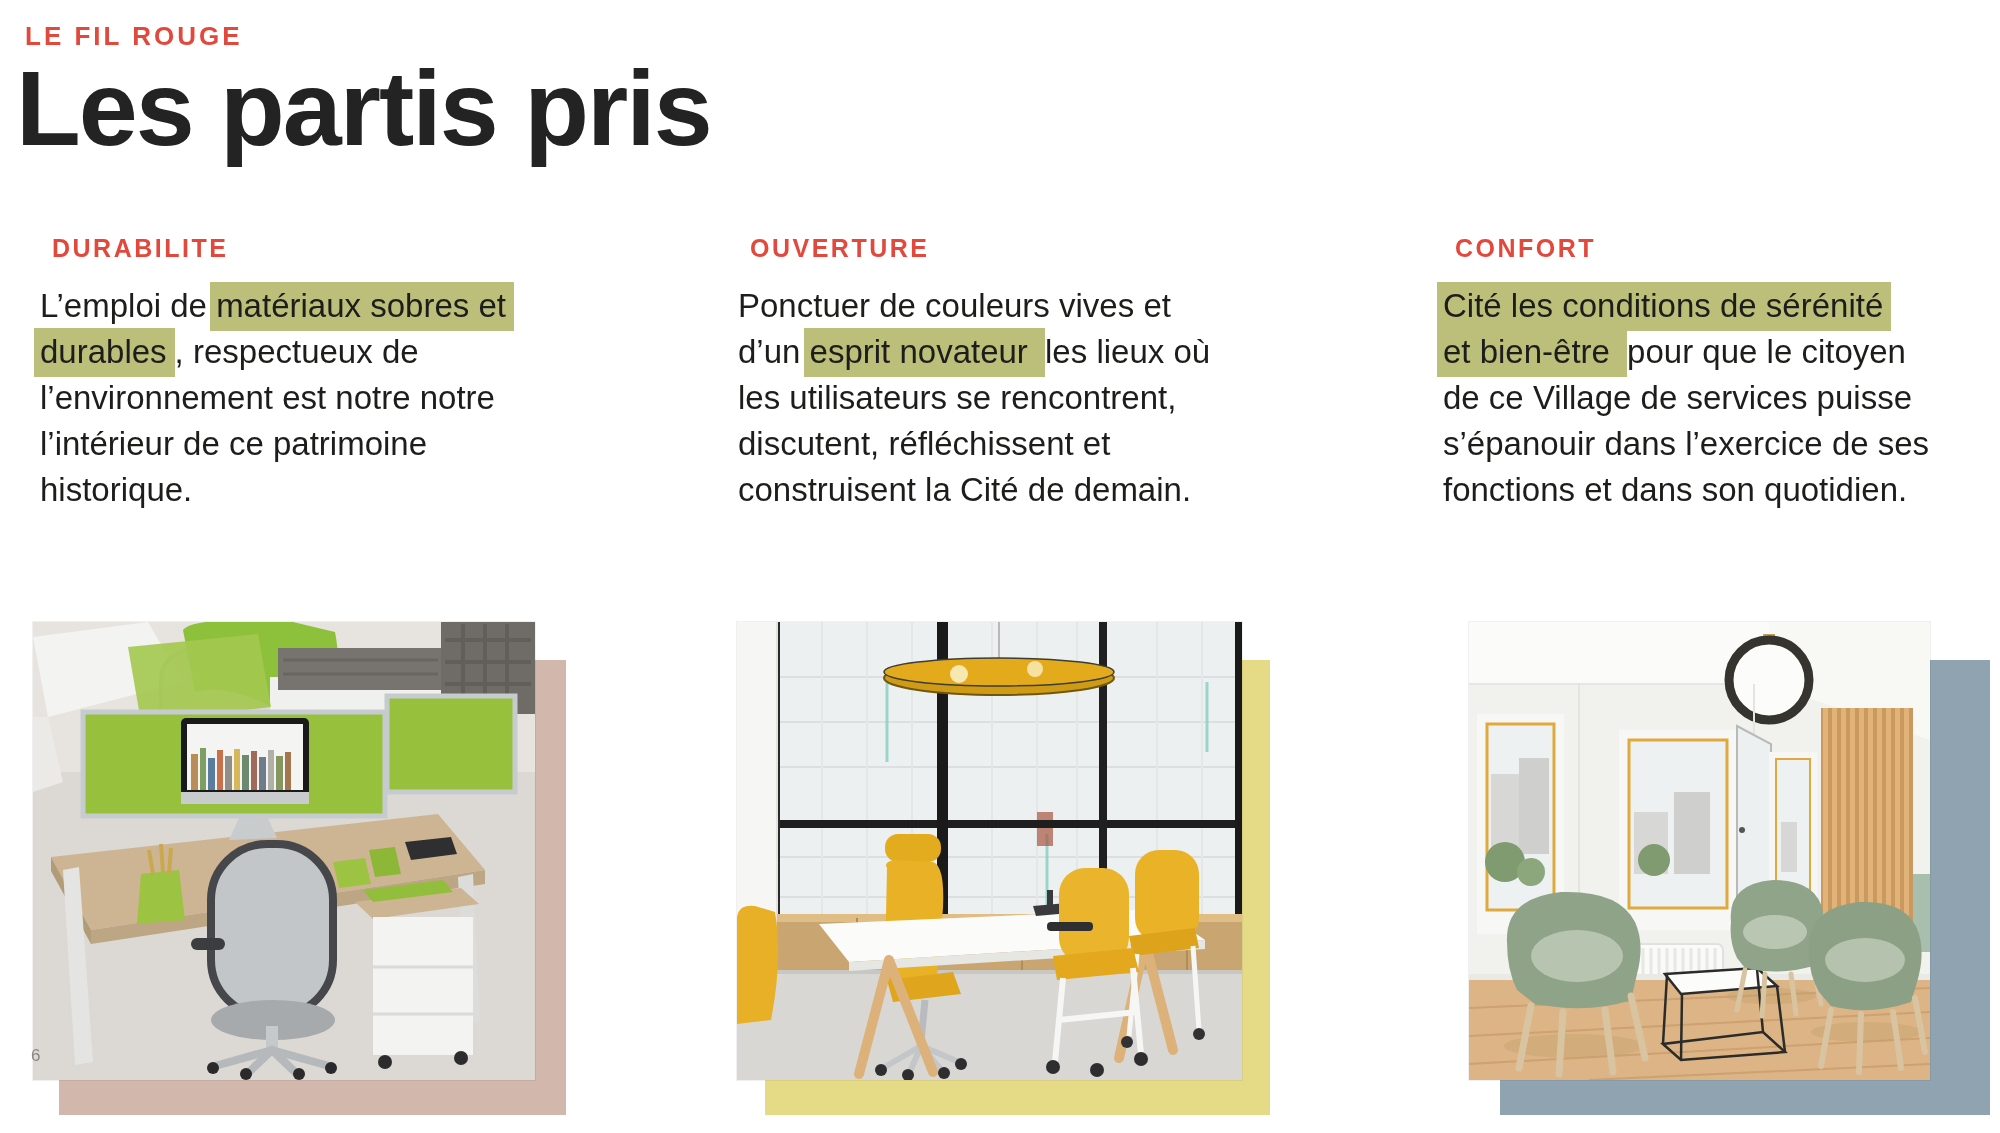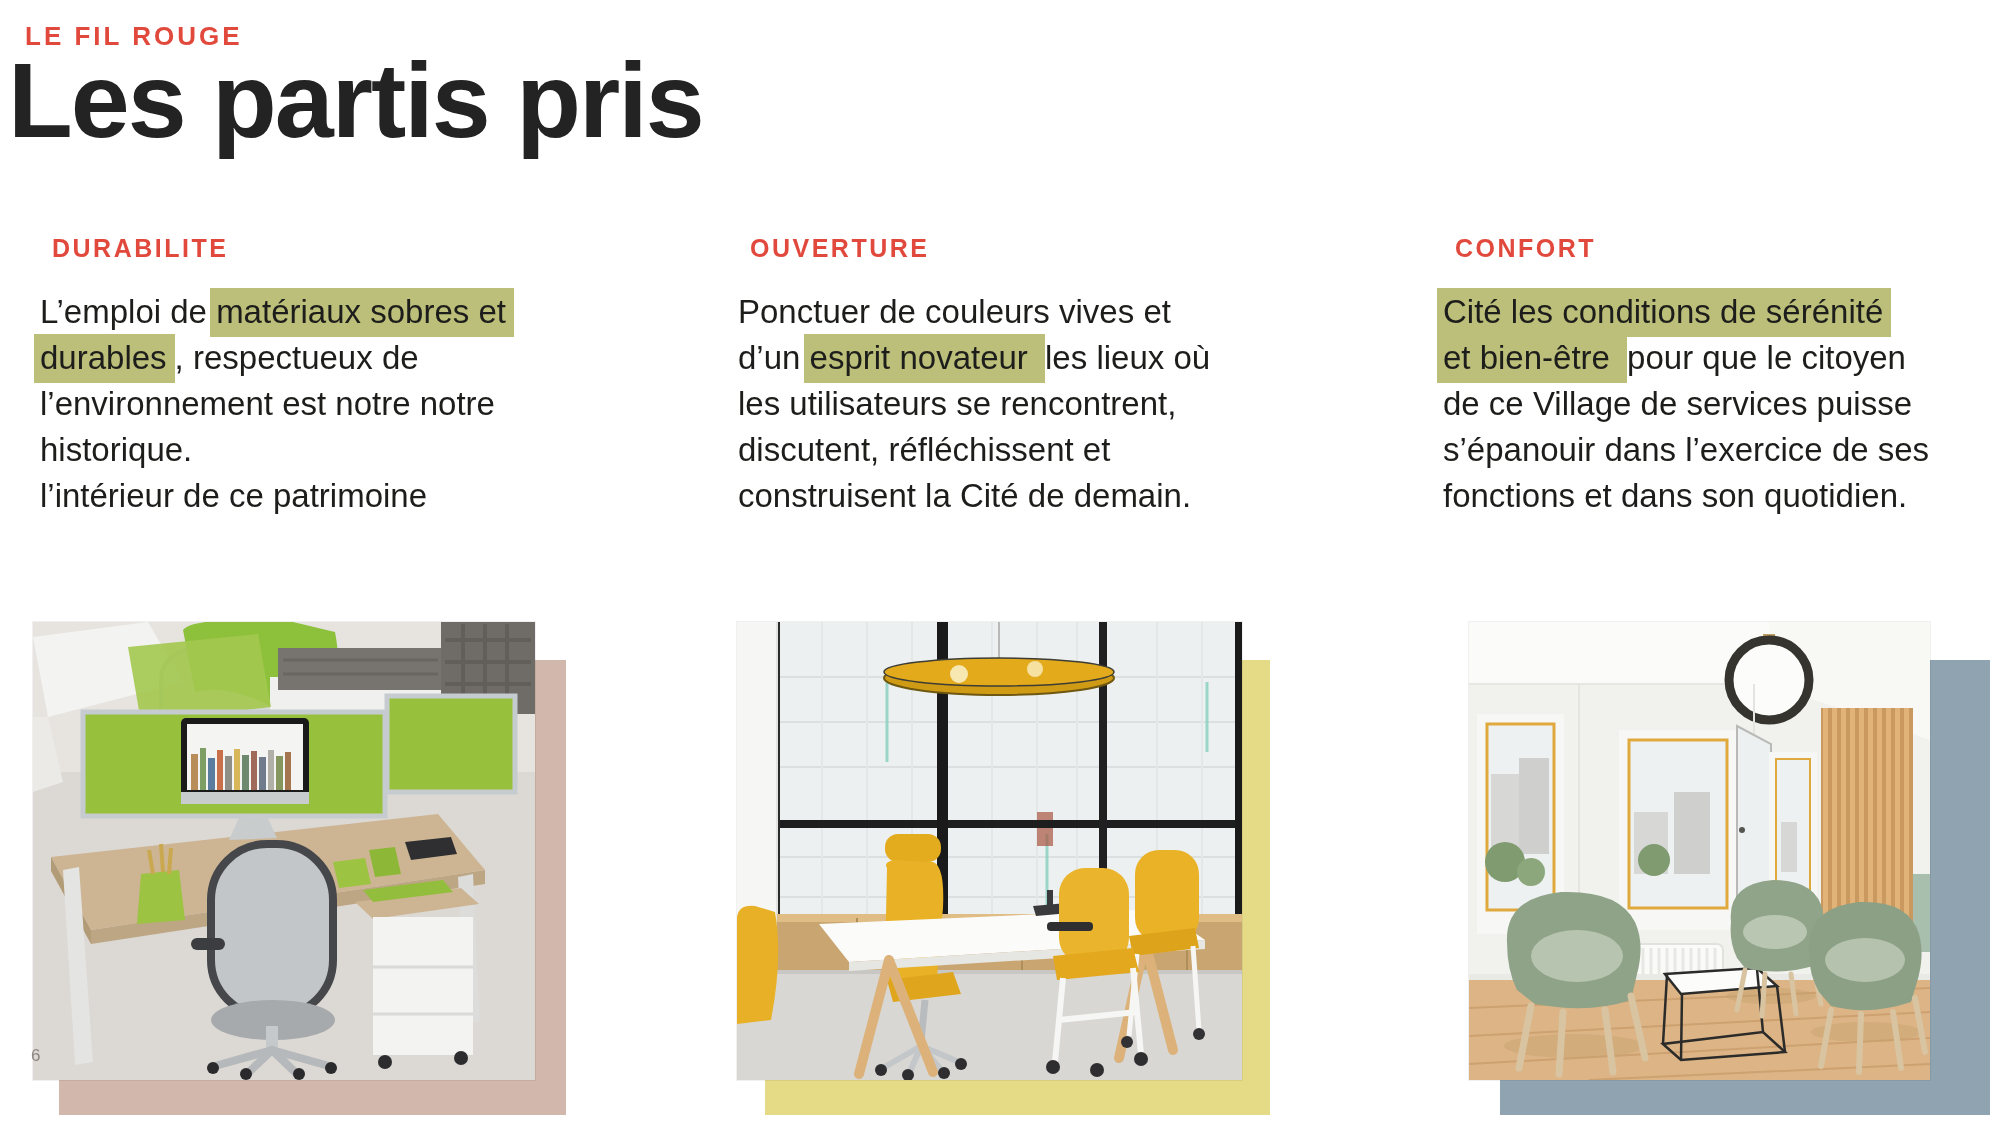--- a/index.html
+++ b/index.html
@@ -17,31 +17,31 @@
     background:#ffffff;
     overflow:hidden;
     font-family:"Liberation Sans","DejaVu Sans",sans-serif;
   }
   .kicker{
     position:absolute;left:25px;top:21px;
     font-size:26px;font-weight:700;letter-spacing:3px;
     color:var(--accent);
   }
   .title{
-    position:absolute;left:8px;top:47px;margin:0;
+    position:absolute;left:8px;top:47px;margin:8px;
     font-size:106px;line-height:106px;font-weight:700;
     letter-spacing:-2px;color:var(--ink);
   }
   .col{position:absolute;top:222px;width:565px;}
   .col-heading{
     margin:12px;font-size:25px;line-height:28px;font-weight:700;
     letter-spacing:2.5px;color:var(--accent);
   }
   .col-body{
-    margin-top:27px;
+    margin-top:21px;
     font-size:33px;color:var(--body);
   }
   .line{height:46px;line-height:46px;white-space:pre;}
   .hl{
     background:var(--hl);
     padding:5px 8px 7px 6px;
     margin-left:-6px;
   }
   .photo-block{position:absolute;}
   .photo-shadow{position:absolute;z-index:0;}
@@ -62,22 +62,22 @@
 
   <div class="kicker">LE FIL ROUGE</div>
   <h1 class="title">Les partis pris</h1>
 
   <section class="col" style="left:40px">
     <h2 class="col-heading">DURABILITE</h2>
     <div class="col-body">
         <div class="line"><span>L’emploi de </span><span class="hl">matériaux sobres et</span></div>
         <div class="line"><span class="hl">durables</span><span>, respectueux de</span></div>
         <div class="line"><span>l’environnement est notre notre</span></div>
+        <div class="line"><span>l’intérieur de ce patrimoine</span></div>
         <div class="line"><span>historique.</span></div>
-        <div class="line"><span>l’intérieur de ce patrimoine</span></div>
       </div>
   </section>
 
   <section class="col" style="left:738px">
     <h2 class="col-heading">OUVERTURE</h2>
     <div class="col-body">
         <div class="line"><span>Ponctuer de couleurs vives et</span></div>
         <div class="line"><span>d’un </span><span class="hl">esprit novateur </span><span>les lieux où</span></div>
         <div class="line"><span>les utilisateurs se rencontrent,</span></div>
         <div class="line"><span>discutent, réfléchissent et</span></div>

